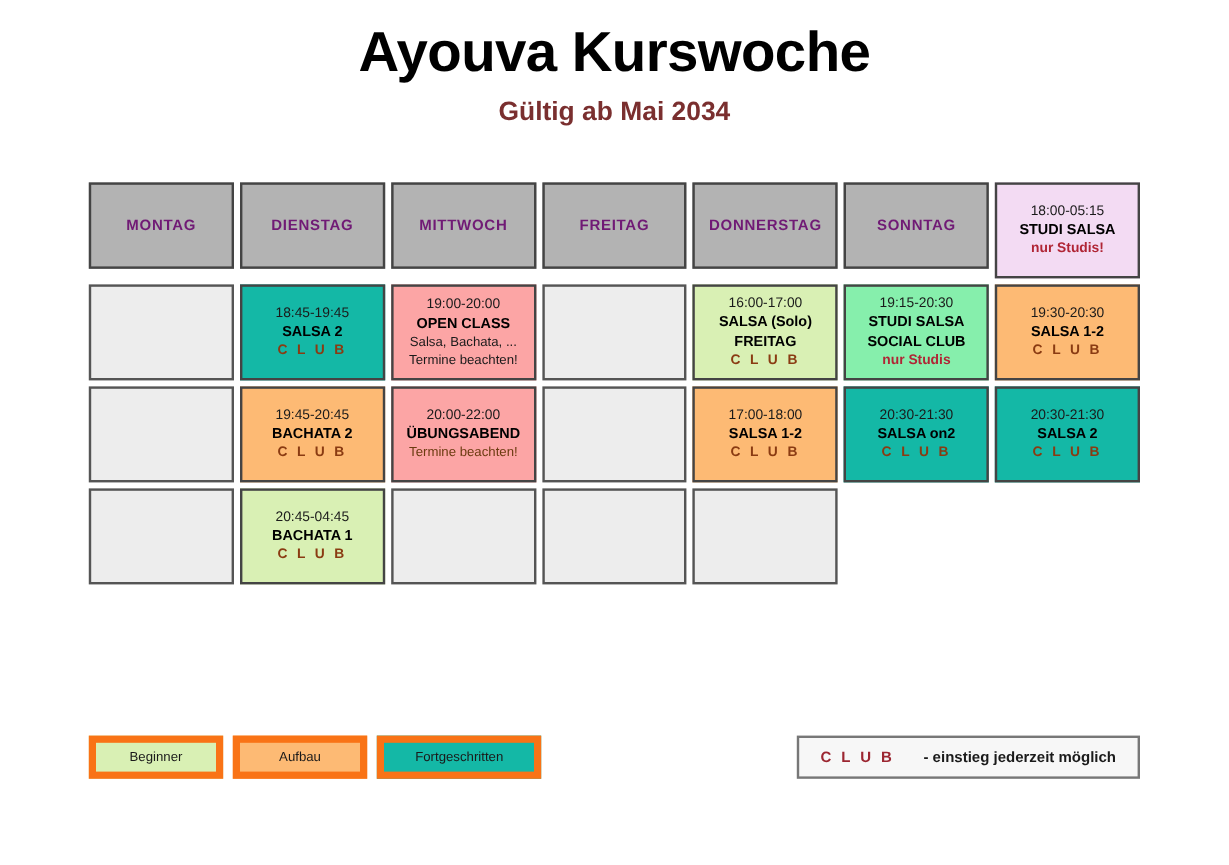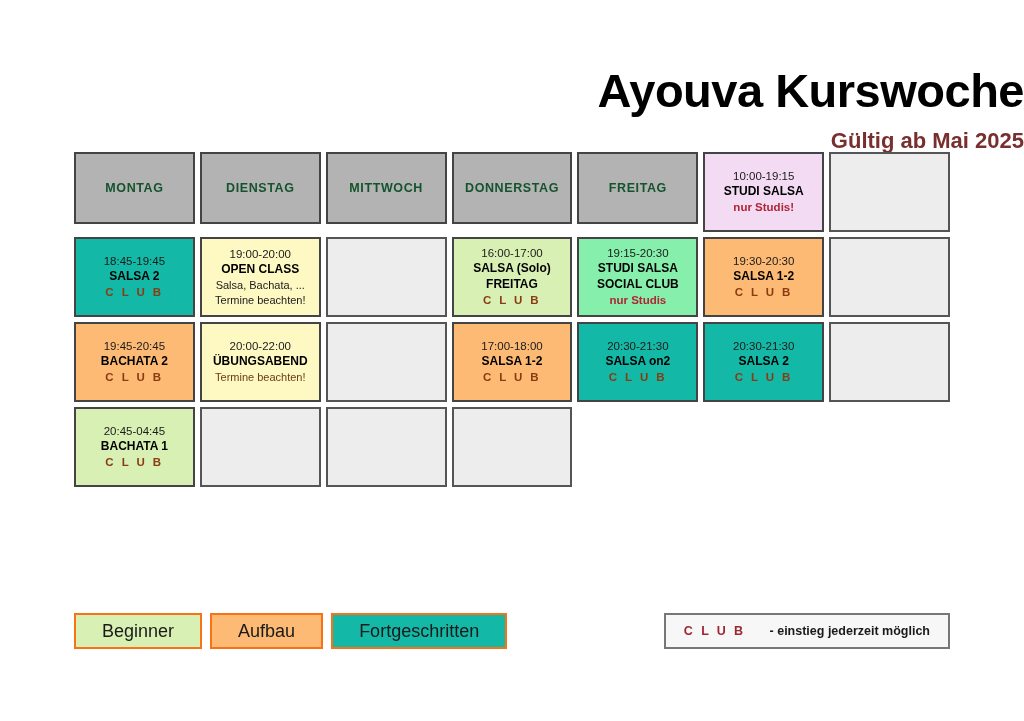--- a/index.html
+++ b/index.html
@@ -11,23 +11,22 @@
     width: 1024px;
     height: 721px;
     font-family: "Liberation Sans", sans-serif;
     color: #111111;
     position: relative;
     overflow: hidden;
   }
 
   
   .page-header {
-    text-align: right;
+    text-align: center;
     padding-top: 18px;
-    margin-top: 48px;
   }
   .main-title {
     font-size: 47px;
     font-weight: bold;
     letter-spacing: -0.5px;
     color: #000000;
     line-height: 1.05;
     margin: 0;
   }
   .subtitle {
@@ -52,21 +51,21 @@
   .head-cell {
     background: #b3b3b3;
     border: 2px solid #444444;
     height: 72px;
     display: flex;
     align-items: center;
     justify-content: center;
     font-size: 12.5px;
     font-weight: bold;
     letter-spacing: 0.6px;
-    color: #14532d;
+    color: #701a75;
     box-sizing: border-box;
   }
   .cell {
     border: 2px solid #444444;
     box-sizing: border-box;
     height: 80px;
     display: flex;
     flex-direction: column;
     align-items: center;
     justify-content: center;
@@ -76,21 +75,21 @@
   }
   .cell.empty {
     background: #ededed;
     border-color: #555555;
   }
   .lvl-beginner      { background: #d9f0b4; }
   .lvl-aufbau        { background: #fdba74; }
   .lvl-fortgeschritten { background: #14b8a6; }
   .lvl-studi1        { background: #f3dbf3; }
   .lvl-studi2        { background: #86efac; }
-  .lvl-special       { background: #fef9c3; }
+  .lvl-special       { background: #fca5a5; }
 
   .c-time {
     font-size: 11.5px;
     color: #1a1a1a;
   }
   .c-title {
     font-size: 12px;
     font-weight: bold;
     color: #000000;
   }
@@ -128,27 +127,27 @@
     height: 36px;
   }
   .legend-chips {
     position: absolute;
     left: 0;
     top: 0;
     display: flex;
     gap: 8px;
   }
   .legend-chip {
-    border: 2px solid #f97316;
+    border: 6px solid #f97316;
     box-sizing: border-box;
     height: 36px;
     display: flex;
     align-items: center;
     justify-content: center;
-    font-size: 18px;
+    font-size: 11px;
     color: #1a1a1a;
     padding: 0 26px;
     min-width: 112px;
   }
   .club-note {
     position: absolute;
     right: 0;
     top: 0;
     height: 36px;
     box-sizing: border-box;
@@ -170,31 +169,32 @@
     font-weight: bold;
     color: #1a1a1a;
     margin-left: 18px;
   }
 </style>
 </head>
 <body>
 
 <div class="page-header">
   <h1 class="main-title">Ayouva Kurswoche</h1>
-  <div class="subtitle">Gültig ab Mai 2025</div>
+  <div class="subtitle">Gültig ab Mai 2034</div>
 </div>
 
 <div class="schedule" id="schedule">
     <div class="head-cell">MONTAG</div>
     <div class="head-cell">DIENSTAG</div>
     <div class="head-cell">MITTWOCH</div>
+    <div class="head-cell">FREITAG</div>
     <div class="head-cell">DONNERSTAG</div>
-    <div class="head-cell">FREITAG</div>
+    <div class="head-cell">SONNTAG</div>
     <div class="cell lvl-studi1">
-      <div class="c-time">10:00-19:15</div>
+      <div class="c-time">18:00-05:15</div>
       <div class="c-title">STUDI SALSA</div>
       <div class="c-note-red">nur Studis!</div>
     </div>
     <div class="cell empty"></div>
     <div class="cell lvl-fortgeschritten">
       <div class="c-time">18:45-19:45</div>
       <div class="c-title">SALSA 2</div>
       <div class="c-club">C L U B</div>
     </div>
     <div class="cell lvl-special">

